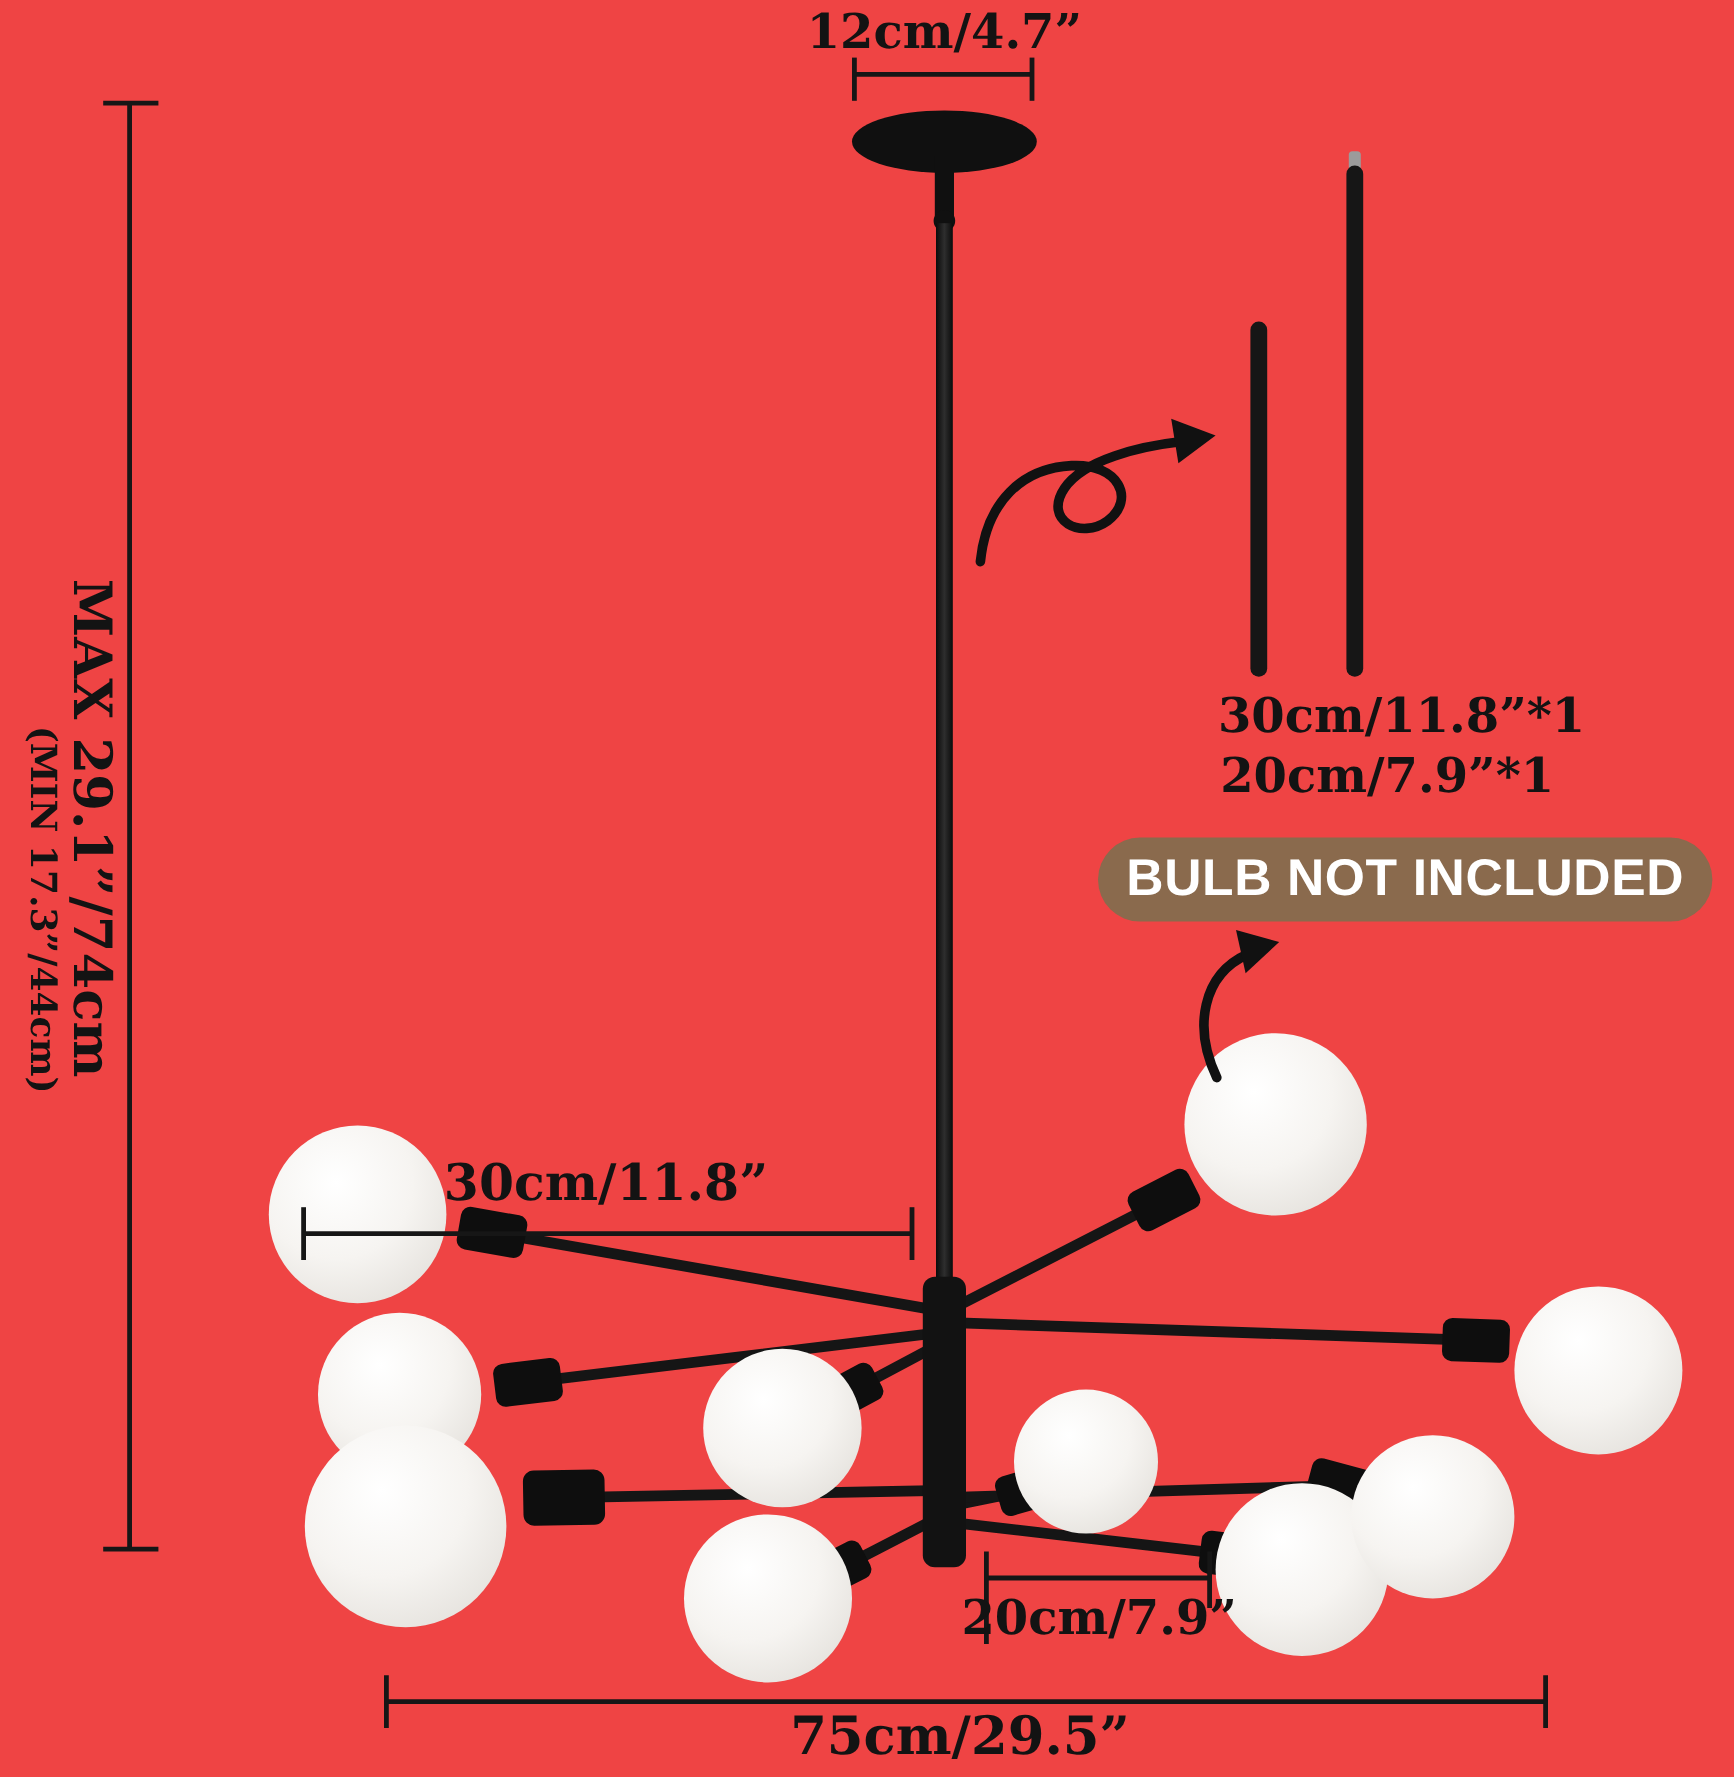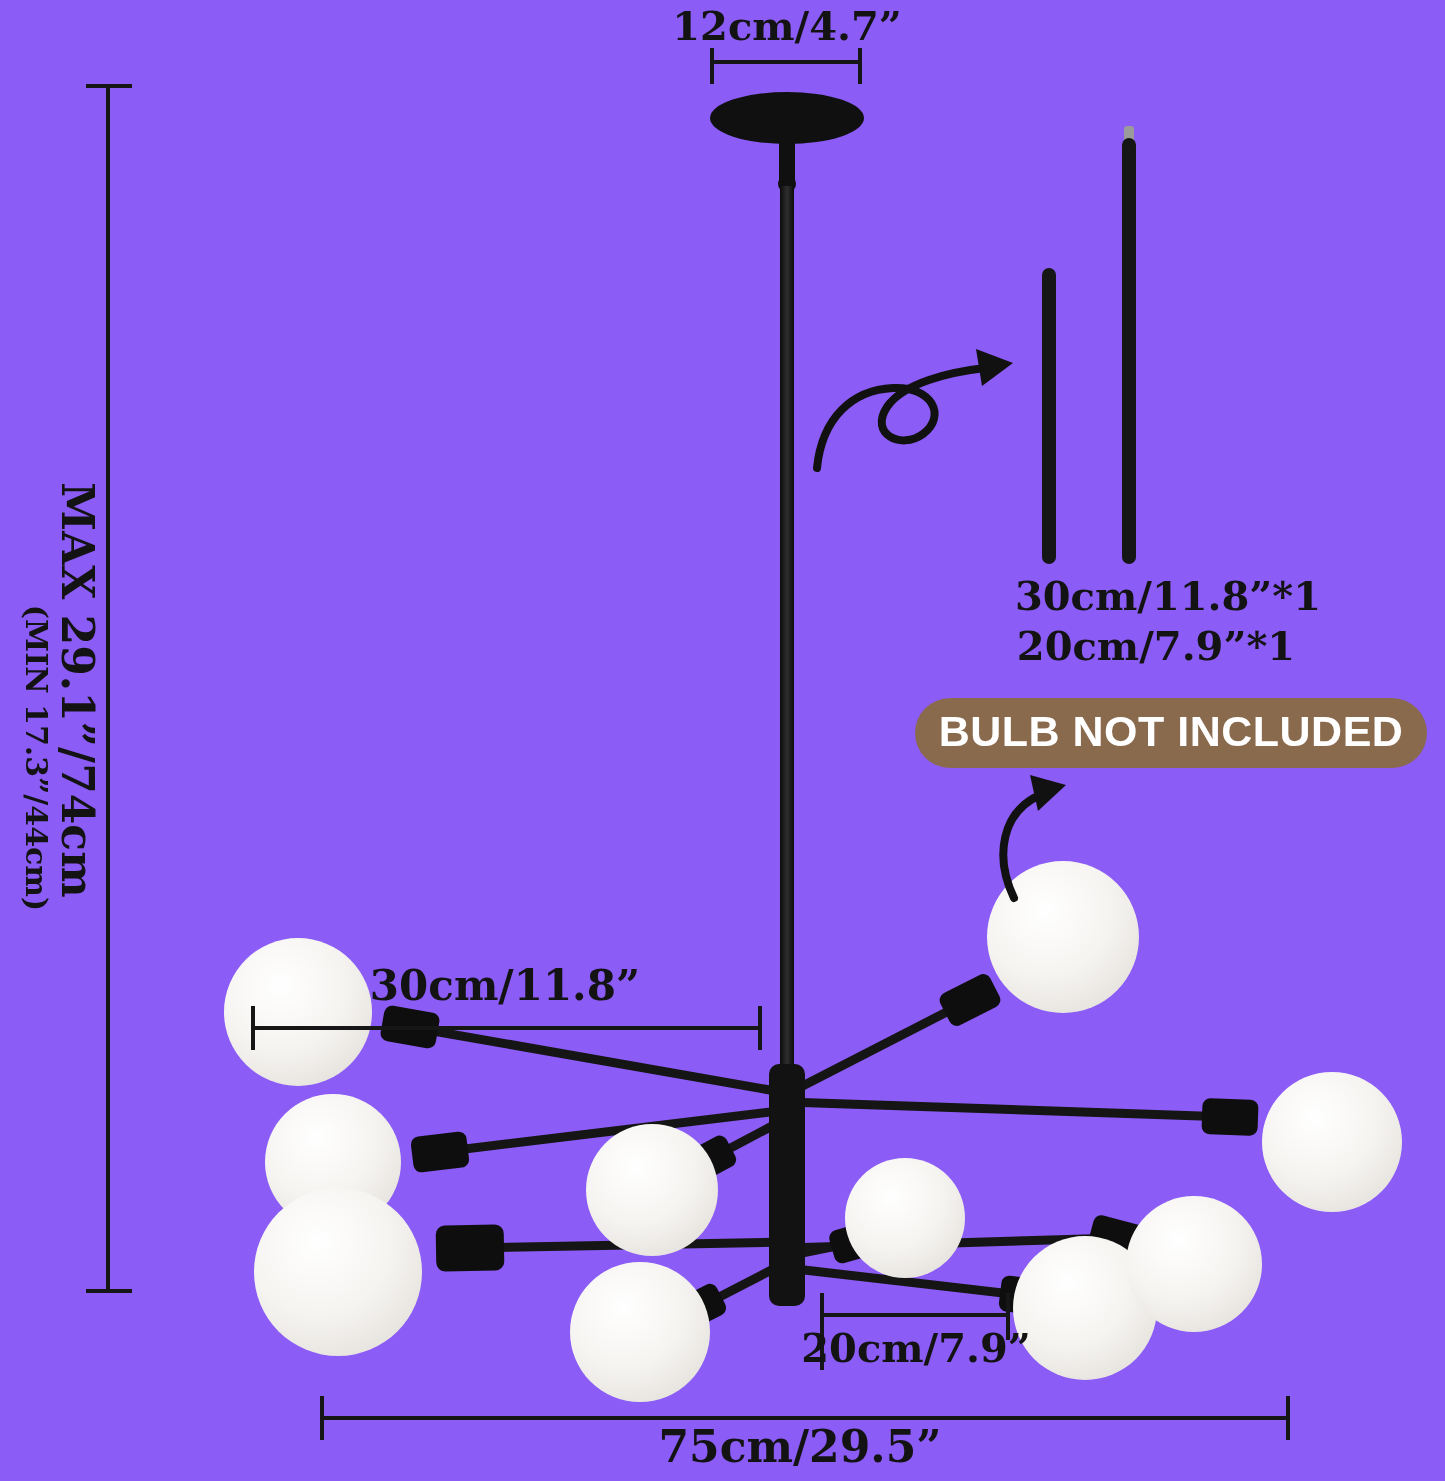--- a/index.html
+++ b/index.html
@@ -4,21 +4,21 @@
 <style>
   html, body {
     margin: 0;
     padding: 0;
     background: #ffffff;
   }
   .stage {
     position: relative;
     width: 1445px;
     height: 1481px;
-    background: #8b5cf6;
+    background: #ef4444;
     overflow: hidden;
   }
   svg { display: block; }
   .dim-text {
     font-family: "DejaVu Serif", "Liberation Serif", serif;
     font-weight: 700;
     fill: #131313;
   }
   .badge-text {
     font-family: "Liberation Sans", "DejaVu Sans", sans-serif;

